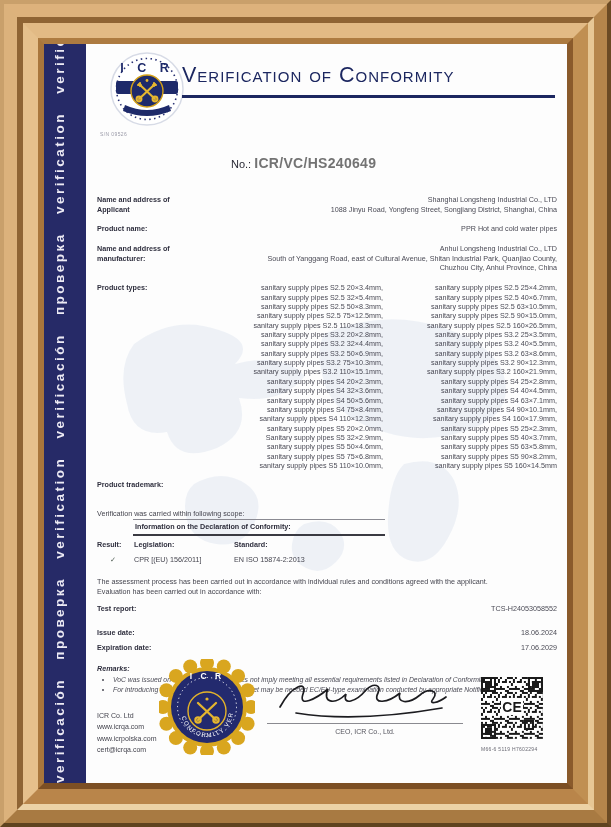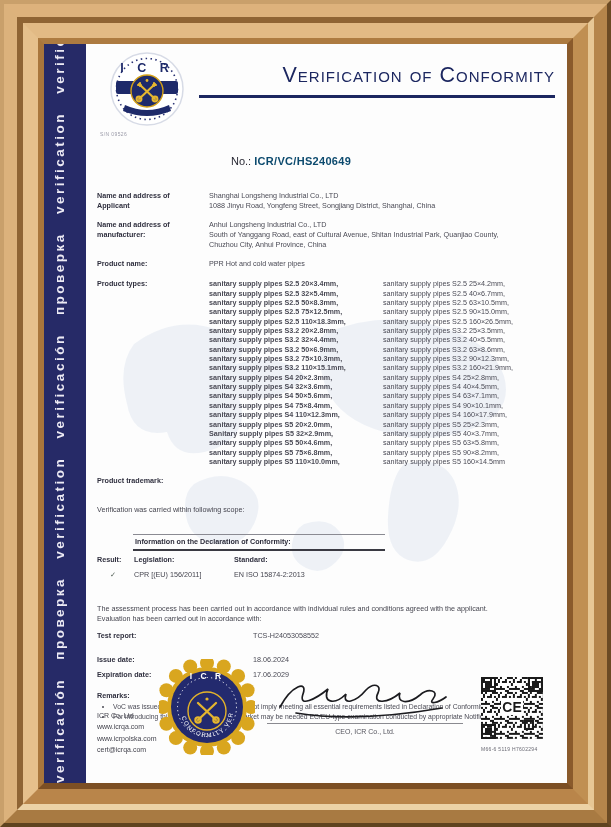--- a/index.html
+++ b/index.html
@@ -12,46 +12,46 @@
   .f5{border:6px solid;border-color:#ad7b41 #8a5a2b #7c4f24 #a9763c;background:#fdfdfc;}
   .page{position:relative;width:100%;height:100%;background:#fdfdfd;overflow:hidden;color:#45454f;}
   .map{position:absolute;left:30px;top:250px;width:470px;height:330px;opacity:.55;z-index:0;}
   .band{position:absolute;left:0;top:0;bottom:0;width:42px;background:#262a67;z-index:2;overflow:hidden;}
   .band-text{position:absolute;left:8px;top:0;bottom:0;writing-mode:vertical-rl;transform:rotate(180deg);
     color:#eceaf4;font-size:13.5px;font-weight:600;letter-spacing:2.5px;word-spacing:12px;white-space:nowrap;}
   .content{position:absolute;left:53px;top:4px;right:10px;bottom:4px;z-index:1;font-size:7.2px;line-height:1.35;}
   .header{position:relative;height:92px;}
   .logo{position:absolute;left:12px;top:3px;width:76px;height:76px;}
   .serial{position:absolute;left:3px;top:83px;font-size:5px;color:#9a9aa8;letter-spacing:.4px;}
-  .title-wrap{position:absolute;left:102px;top:13px;right:2px;text-align:right;}
+  .title-wrap{position:absolute;left:85px;top:13px;right:2px;}
   .title{font-variant:small-caps;font-size:21.5px;letter-spacing:1px;color:#1c2760;font-weight:500;white-space:nowrap;}
   .title-rule{height:2.5px;background:#1c2760;margin-top:5px;}
   .no-line{margin:14px 0 0 134px;font-size:11px;color:#2a2a35;}
-  .no-line b{font-size:11px;color:#0c4a6e;letter-spacing:.3px;}
+  .no-line b{font-size:14px;color:#737373;letter-spacing:.3px;}
   .rows{margin-top:22px;}
   .row{display:flex;margin-bottom:10px;}
   .lab{width:104px;font-weight:700;color:#30303f;padding-right:8px;flex:none;}
-  .val{flex:1;color:#4a4a55;}
+  .val{flex:1;color:#4a4a55;text-align:right;}
   .pt-row{display:flex;line-height:1.3;}
-  .pt-l{width:50%;flex:none;font-weight:bold;}
+  .pt-l{width:50%;flex:none;}
   .pt-r{flex:1;}
   .scope{margin-top:19px;}
-  .decl{margin-top:19px;}
+  .decl{margin-top:0;}
   .decl-head{margin-left:36px;width:250px;border-top:1px solid #8a8a92;border-bottom:2px solid #3a3a42;
     padding:2px 0 2px 2px;font-weight:600;color:#2c2c3a;}
   .decl-cols{display:flex;margin-top:4px;font-weight:700;color:#30303f;}
   .decl-row{display:flex;margin-top:6px;}
   .c1{width:37px;flex:none;}
   .c2{width:100px;flex:none;}
   .chk{text-indent:13px;color:#4c5a50;}
-  .assess{margin-top:24px;}
+  .assess{margin-top:12px;}
   .row2 .lab{width:148px;}
   .row2{margin-bottom:5px;}
   .gap{height:9px;}
-  .remarks{margin-top:11px;}
+  .remarks{margin-top:11px;font-style:italic;}
   .remarks ul{margin:2px 0 0 0;padding-left:16px;font-size:6.8px;line-height:1.5;color:#4a4a55;}
   .footer{position:absolute;left:0;right:0;bottom:16px;height:100px;}
   .company{position:absolute;left:0;bottom:8px;font-size:7px;line-height:1.6;color:#44444e;}
   .seal{position:absolute;left:62px;top:-4px;width:96px;height:96px;}
   .sig-block{position:absolute;left:170px;top:12px;width:196px;text-align:center;}
   .sig-line{border-top:1px solid #8a8a90;margin-top:1px;}
   .sig-title{margin-top:3px;font-size:7px;color:#55555e;}
   .qr-block{position:absolute;right:2px;top:14px;width:74px;}
   .qr-caption{margin-top:4px;font-size:5px;color:#6a6a74;letter-spacing:.3px;}
 </style>
@@ -114,31 +114,31 @@
         <div class="rows">
           <div class="row">
             <div class="lab">Name and address of Applicant</div>
             <div class="val">
 
             <div>Shanghai Longsheng Industrial Co., LTD</div>
                       <div>1088 Jinyu Road, Yongfeng Street, Songjiang District, Shanghai, China</div>
                     </div>
           </div>
           <div class="row">
+            <div class="lab">Product name:</div>
+            <div class="val">PPR Hot and cold water pipes</div>
+          </div>
+          <div class="row">
             <div class="lab">Name and address of manufacturer:</div>
             <div class="val">
 
             <div>Anhui Longsheng Industrial Co., LTD</div>
                       <div>South of Yanggang Road, east of Cultural Avenue, Shitan Industrial Park, Quanjiao County,</div>
                       <div>Chuzhou City, Anhui Province, China</div>
                     </div>
-          </div>
-          <div class="row">
-            <div class="lab">Product name:</div>
-            <div class="val">PPR Hot and cold water pipes</div>
           </div>
           <div class="row">
             <div class="lab">Product types:</div>
             <div class="val">
 
                 <div class="pt-row">
                   <span class="pt-l">sanitary supply pipes S2.5 20×3.4mm,</span>
                   <span class="pt-r">sanitary supply pipes S2.5 25×4.2mm,</span>
                 </div>
 

